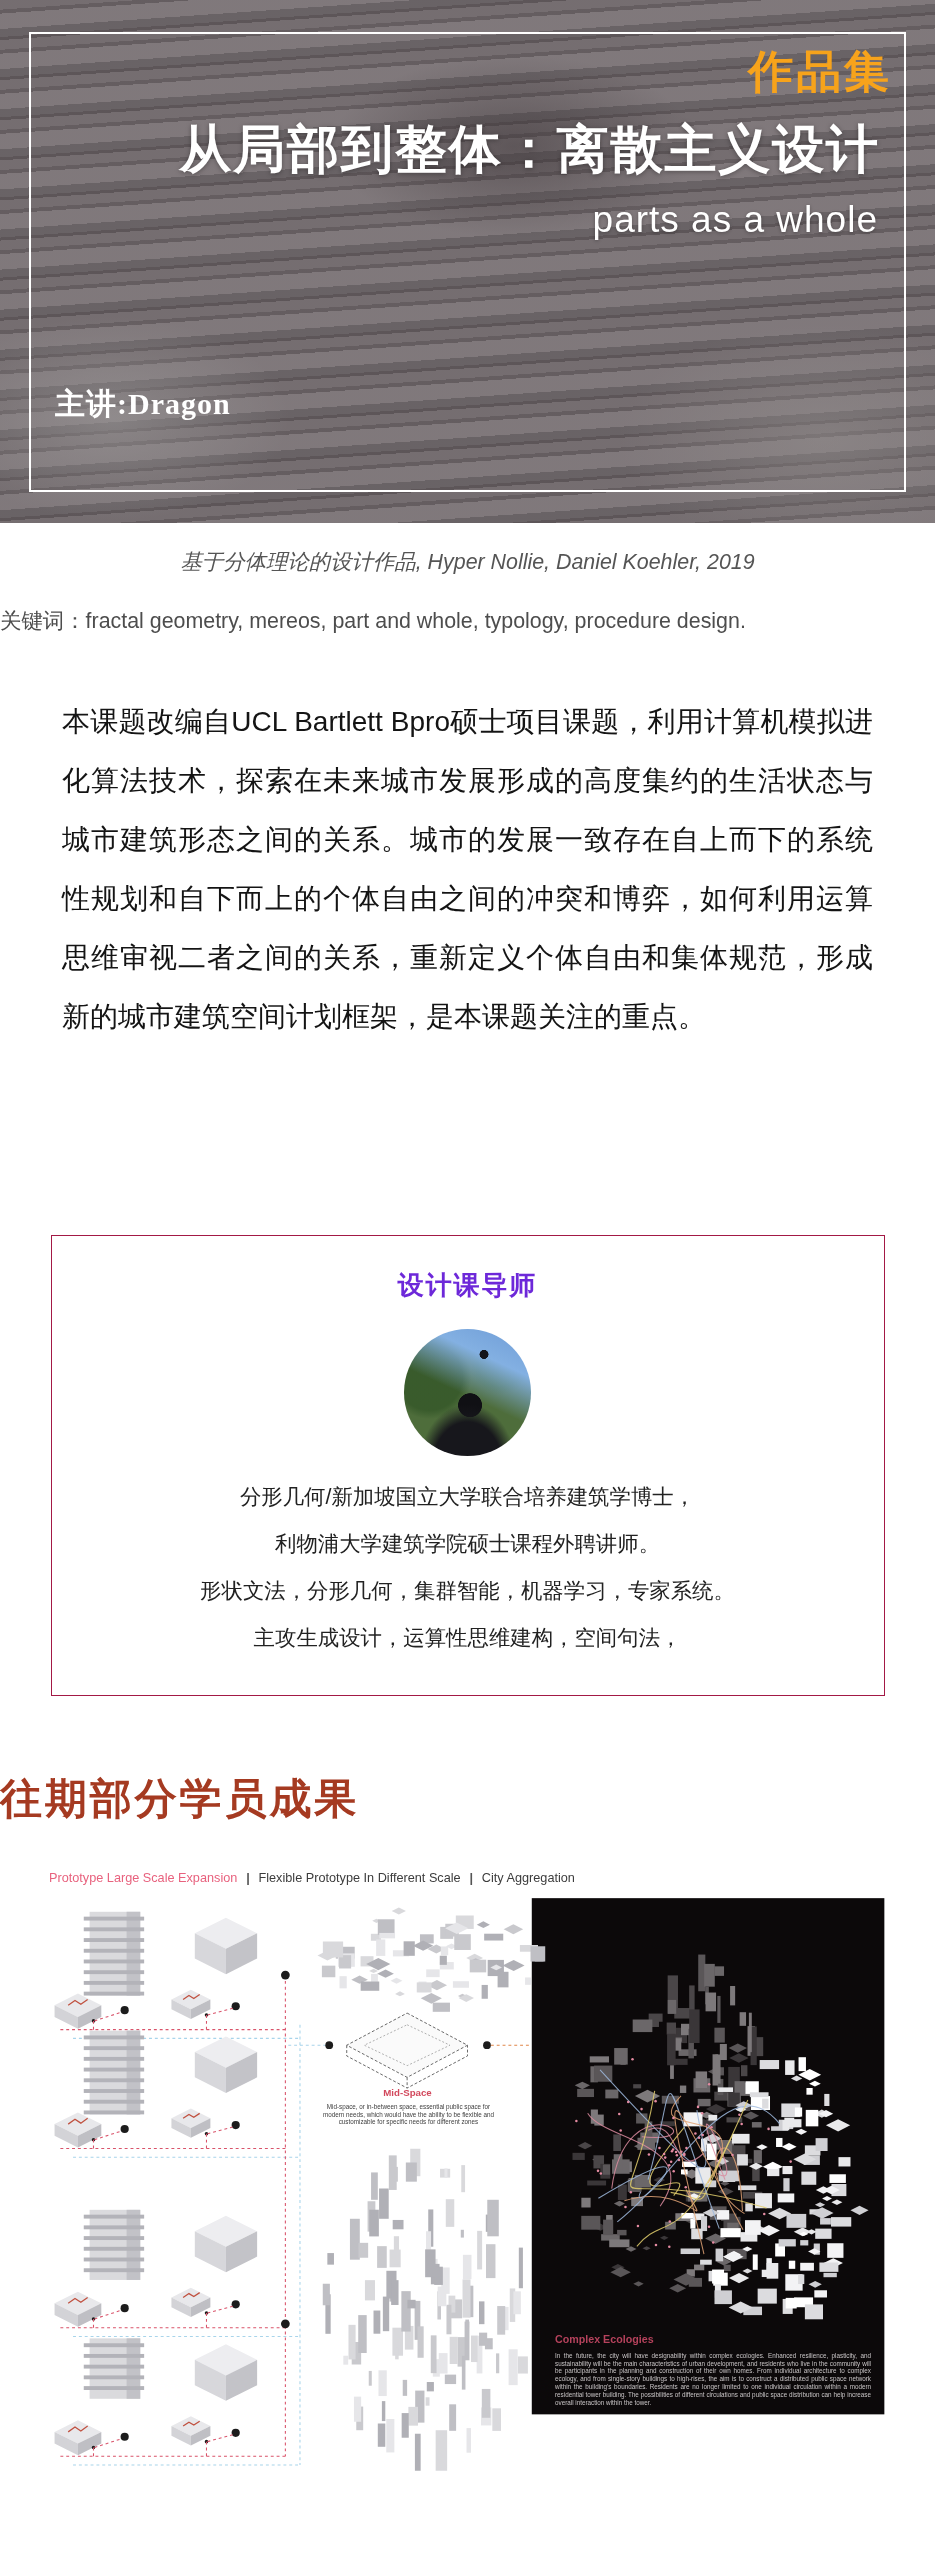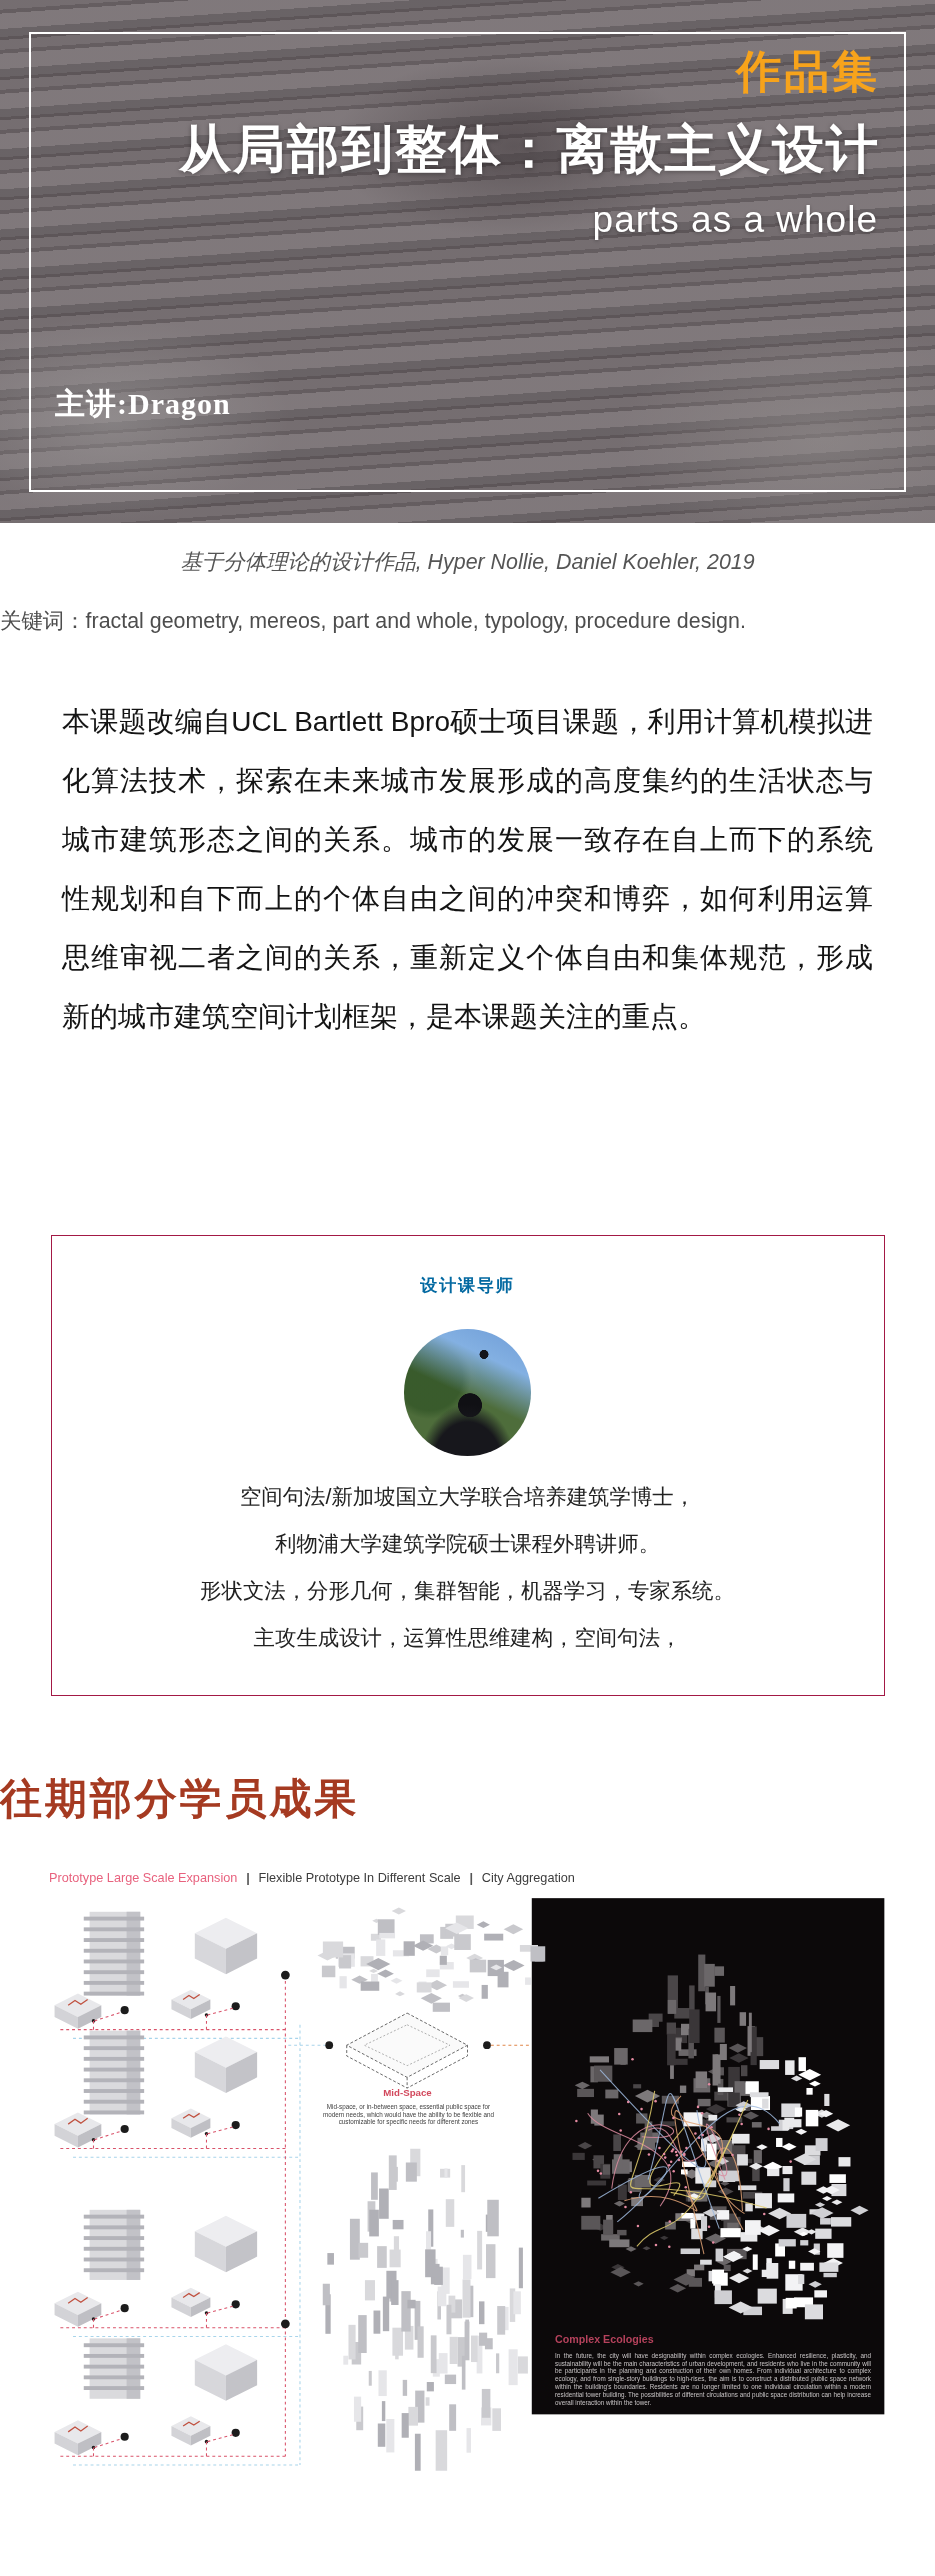--- a/index.html
+++ b/index.html
@@ -9,34 +9,34 @@
   .hero{position:relative;height:523px;overflow:hidden;
     background-color:#8e8789;
     background-image:
       linear-gradient(rgba(45,40,44,.40),rgba(45,40,44,.40)),
       radial-gradient(ellipse 253px 146px at 12% 80%, rgba(232,230,228,.55), transparent 70%),
       radial-gradient(ellipse 292px 166px at 88% 84%, rgba(216,211,207,.5), transparent 70%),
       radial-gradient(ellipse 253px 127px at 55% 28%, rgba(58,48,50,.45), transparent 72%),
       repeating-linear-gradient(176deg, #a59c9e 0 9.7px, #8a8183 9.7px 13.6px, #b7aeb0 13.6px 29px, #918a8c 29px 37px, #7d7476 37px 40px),
       repeating-linear-gradient(92deg, rgba(255,255,255,.07) 0 58px, rgba(0,0,0,.08) 58px 127px);}
   .hero-frame{position:absolute;left:29px;top:32px;right:29px;bottom:31px;border:2.9px solid #fff}
-  .badge{position:absolute;top:49px;right:55px;font-size:45px;font-weight:bold;color:#F7A31B;letter-spacing:2.9px;line-height:1}
+  .badge{position:absolute;top:49px;right:43px;font-size:45px;font-weight:bold;color:#F7A31B;letter-spacing:2.9px;line-height:1}
   .hero-title{position:absolute;top:121px;right:55px;font-size:52px;font-weight:bold;color:#fff;letter-spacing:1.9px;line-height:1.1;white-space:nowrap;text-shadow:0 1px 5.8px rgba(0,0,0,.35)}
   .hero-sub{position:absolute;top:199px;right:57px;font-size:37px;color:#fff;font-weight:400;letter-spacing:1px;text-shadow:0 1px 3.9px rgba(0,0,0,.3)}
   .hero-presenter{position:absolute;left:55px;top:384px;font-family:"Liberation Serif",serif;font-weight:bold;font-size:30px;color:#fff;letter-spacing:1px}
   .hero-note{position:absolute;left:55px;top:444px;font-family:"Liberation Serif",serif;font-weight:bold;font-size:29px;color:#fff;letter-spacing:3.9px}
 
   
   .credit{margin-top:25px;text-align:center;font-style:italic;font-size:21.4px;line-height:29px;color:#555}
   .keywords{margin-top:30px;text-align:left;font-size:21.4px;line-height:29px;color:#4d4d4d}
   .intro{margin:56px 62px 0;min-height:468px;font-size:28px;line-height:59px;text-align:justify;color:#141414}
 
   
   .mentor-card{margin:75px auto 0;width:834px;box-sizing:border-box;border:1.9px solid #A31945;padding:35px 19.5px 33px;text-align:center}
-  .mentor-heading{font-size:17px;line-height:29px;font-weight:bold;letter-spacing:1.9px;color:#0369a1}
+  .mentor-heading{font-size:26px;line-height:29px;font-weight:bold;letter-spacing:1.9px;color:#6d28d9}
   .avatar{width:127px;height:127px;border-radius:50%;margin:29px auto 0;
     background-color:#4e6d3b;
     background-image:
       radial-gradient(ellipse 68px 90px at 50% 110%, #17171c 0 52%, rgba(23,23,28,0) 72%),
       radial-gradient(circle 16.6px at 52% 60%, #101014 0 70%, transparent 74%),
       radial-gradient(circle 4.9px at 63% 20%, #14141a 0 88%, transparent 96%),
       linear-gradient(205deg, #6d9bd6 0%, #83b0e2 26%, rgba(131,176,226,0) 52%),
       radial-gradient(circle 55px at 20% 38%, rgba(56,90,43,.95) 0 60%, transparent 76%),
       radial-gradient(circle 41px at 76% 28%, rgba(70,105,52,.85) 0 55%, transparent 72%);}
   .mentor-name{margin-top:31px;font-size:25px;line-height:31px;font-weight:bold;letter-spacing:1px;color:#0d0d0d}
@@ -70,21 +70,21 @@
 
 <div class="credit">基于分体理论的设计作品, Hyper Nollie, Daniel Koehler, 2019</div>
 <div class="keywords">关键词：fractal geometry, mereos, part and whole, typology, procedure design.</div>
 
 <div class="intro">本课题改编自UCL Bartlett Bpro硕士项目课题，利用计算机模拟进化算法技术，探索在未来城市发展形成的高度集约的生活状态与城市建筑形态之间的关系。城市的发展一致存在自上而下的系统性规划和自下而上的个体自由之间的冲突和博弈，如何利用运算思维审视二者之间的关系，重新定义个体自由和集体规范，形成新的城市建筑空间计划框架，是本课题关注的重点。</div>
 
 <div class="mentor-card">
   <div class="mentor-heading">设计课导师</div>
   <div class="avatar"></div>
   <div class="bio">
-    <div>空间句法/新加坡国立大学联合培养建筑学博士，</div>
+    <div>分形几何/新加坡国立大学联合培养建筑学博士，</div>
     <div>利物浦大学建筑学院硕士课程外聘讲师。</div>
     <div>形状文法，分形几何，集群智能，机器学习，专家系统。</div>
     <div>主攻生成设计，运算性思维建构，空间句法，</div>
   </div>
 </div>
 
 <div class="results-heading">往期部分学员成果</div>
 
 <div class="fig-caption">
   <span class="hl">Prototype Large Scale Expansion</span><span class="sep">|</span><span>Flexible Prototype In Different Scale</span><span class="sep">|</span><span>City Aggregation</span>

